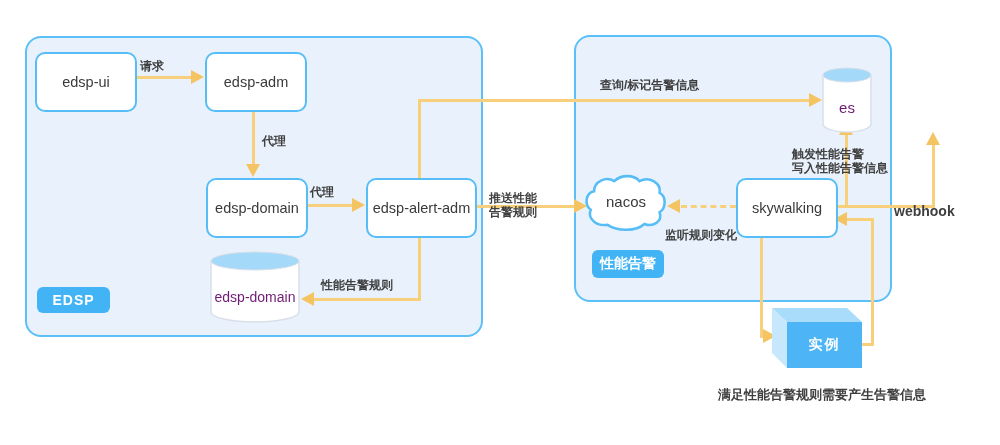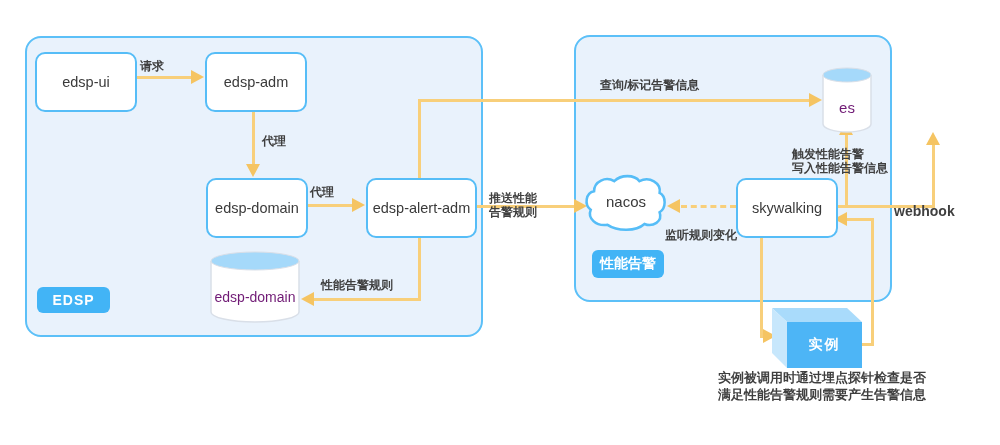--- a/index.html
+++ b/index.html
@@ -137,17 +137,17 @@
       <rect x="17" y="16" width="75" height="46" fill="#4db5f6"></rect>
     </svg>
     <div class="overlay-text" style="left:17px;top:16px;width:75px;height:46px;color:#fff;font-size:14px;font-weight:bold;letter-spacing:2px;">实例</div>
   </div>
 
 
   <div class="badge" style="left:37px;top:287px;width:73px;height:26px;letter-spacing:1px;">EDSP</div>
   <div class="badge" style="left:592px;top:250px;width:72px;height:28px;">性能告警</div>
 
   <div class="lbl center" style="left:718px;top:369px;width:208px;font-size:13px;line-height:17px;font-weight:bold;">
-    <span>实例被调用时通过埋点探针检查是否</span><br>
+    <br>
     <span>满足性能告警规则需要产生告警信息</span>
   </div>
 
 </div>
 
 </body></html>

